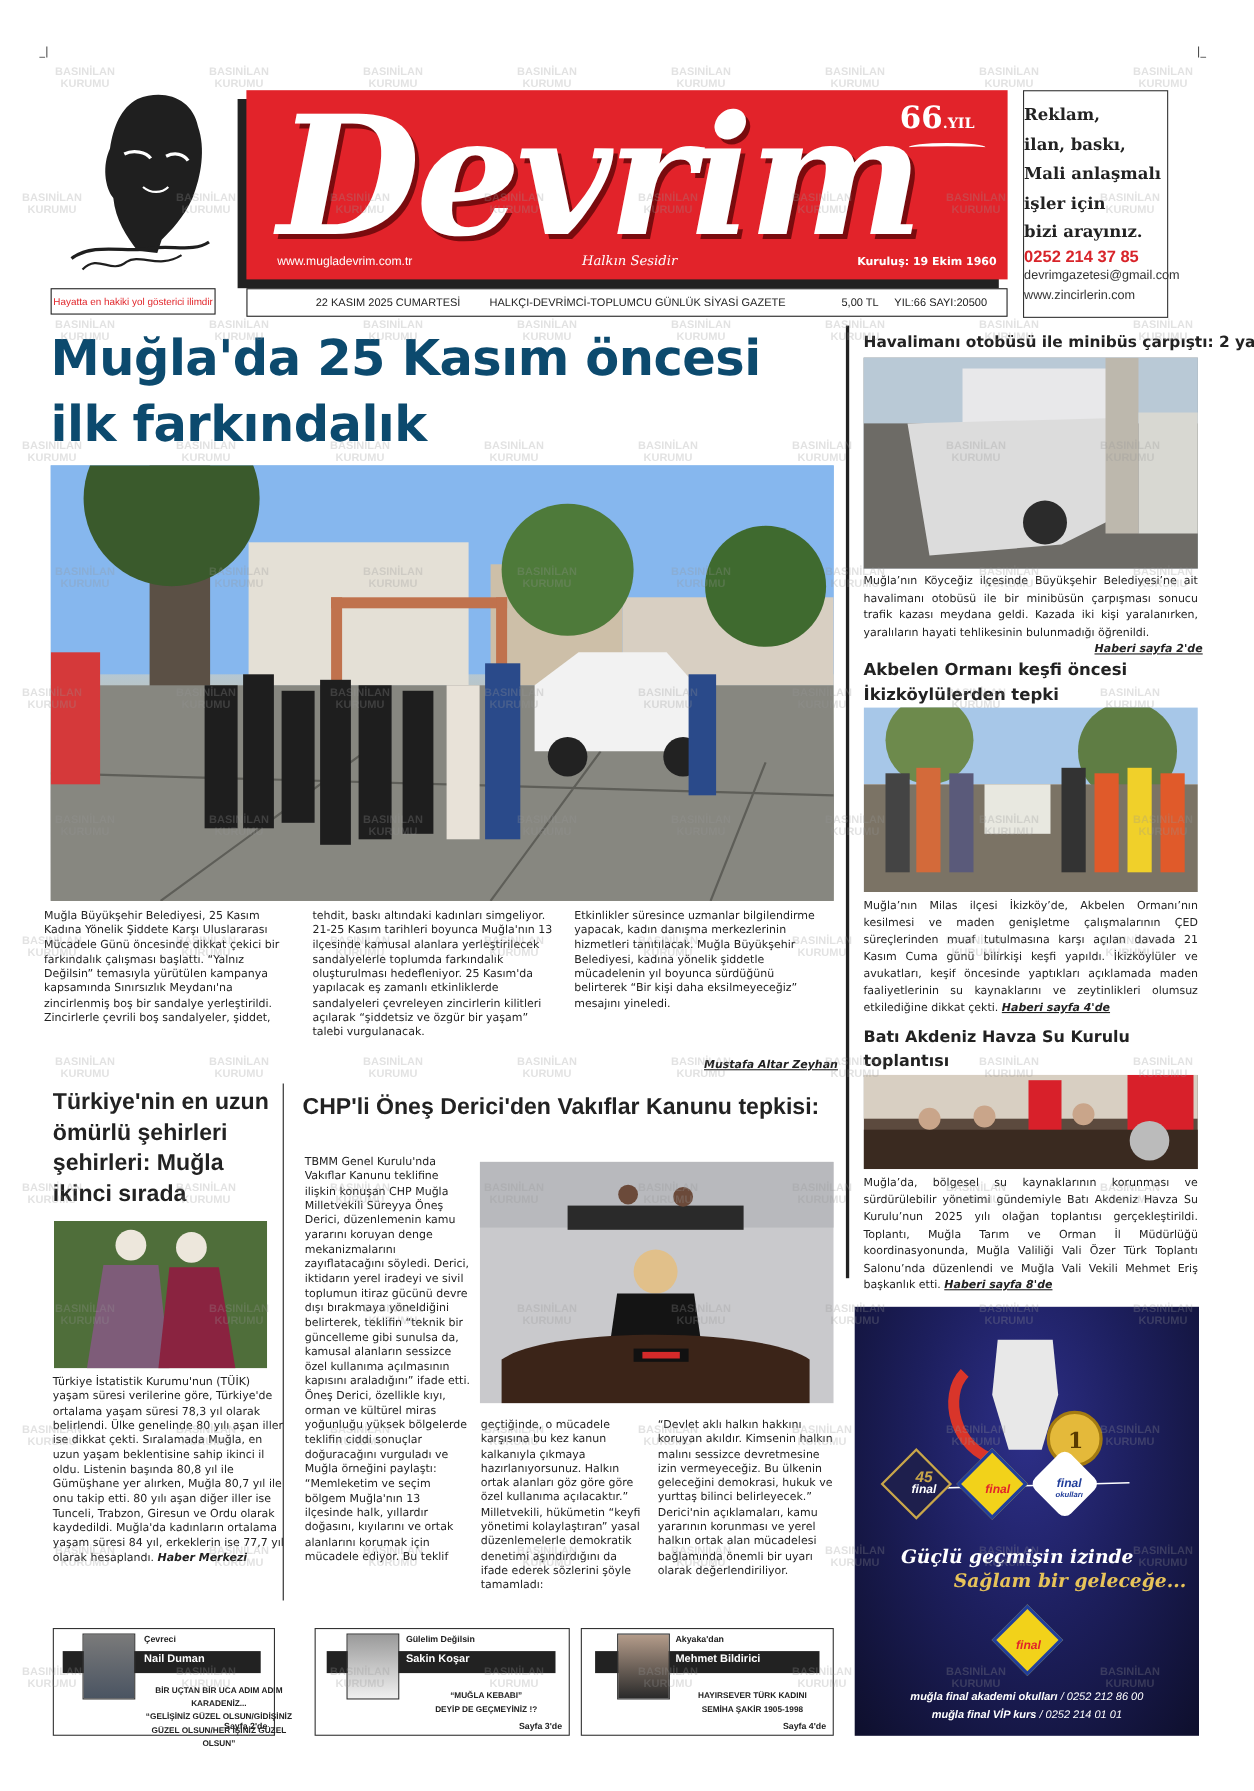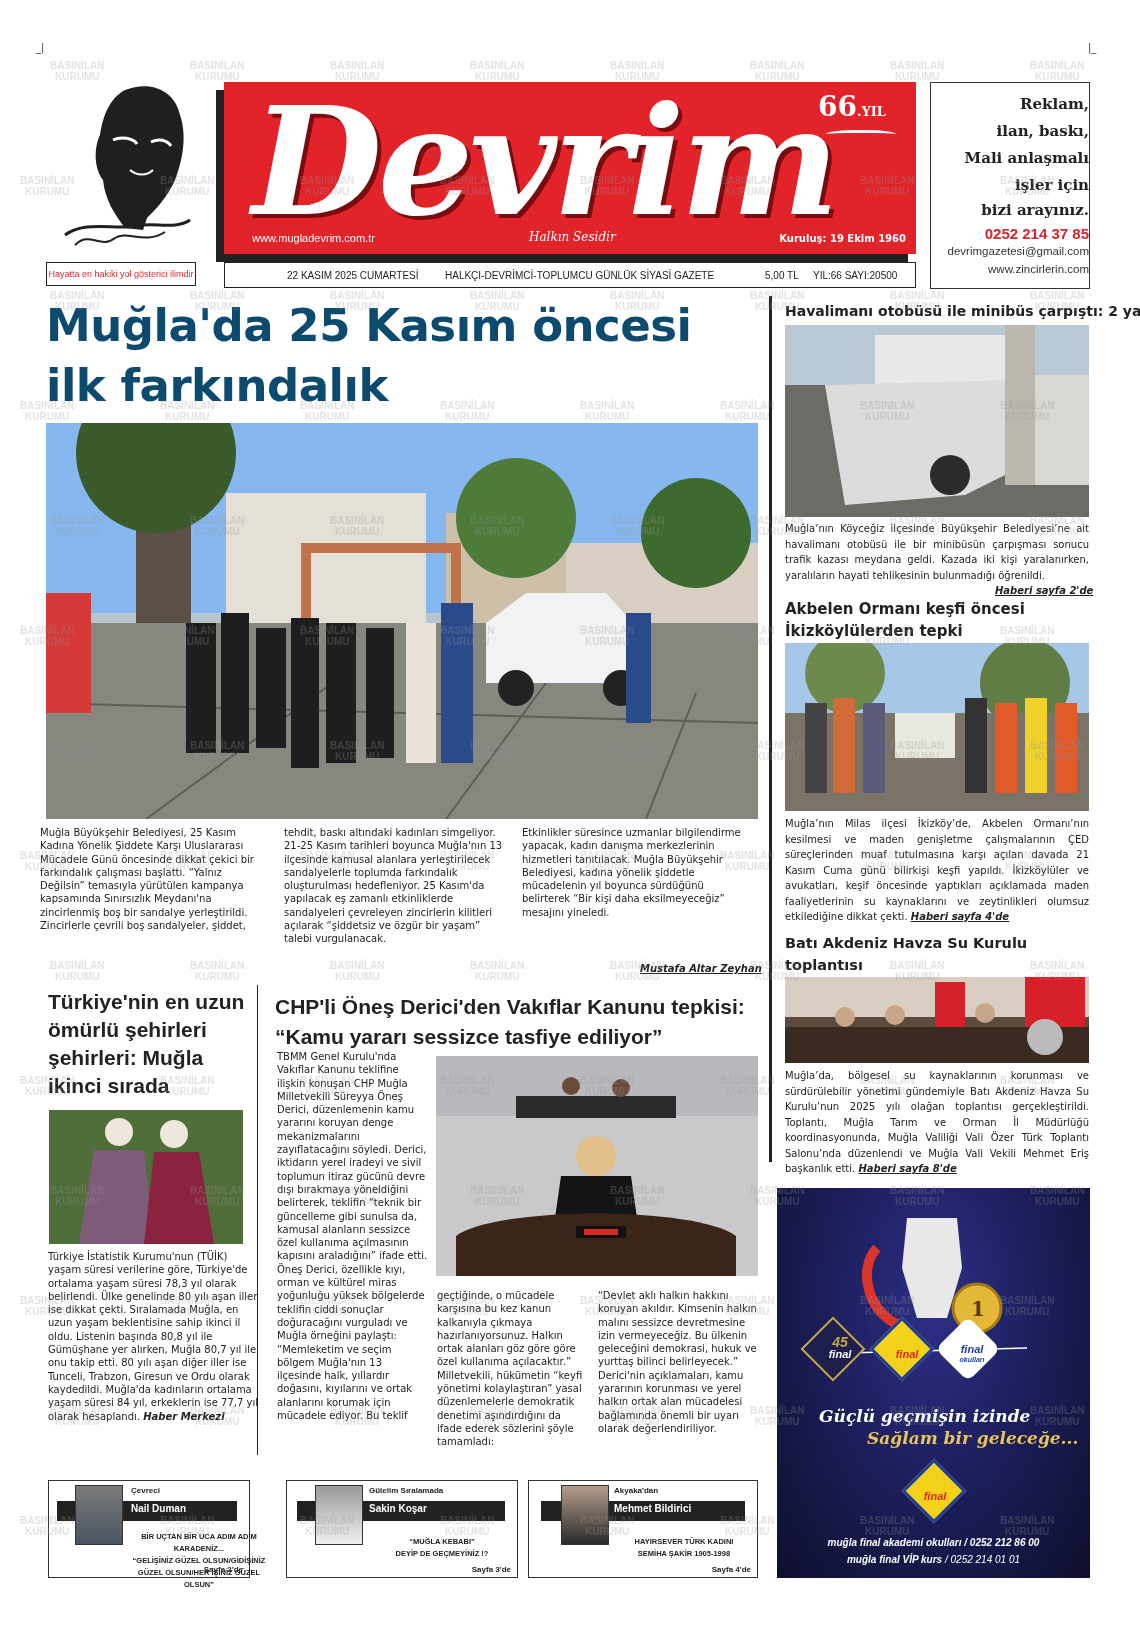--- a/index.html
+++ b/index.html
@@ -17,21 +17,21 @@
   .masthead .logo { position: absolute; left: 28px; top: -6px; font-family: "DejaVu Serif", serif; font-weight: bold; font-size: 150px; line-height: 170px; color: #fff; letter-spacing: -4px; text-shadow: 4px 4px 0 #7a0b0e; font-style: italic; }
   .masthead .yil { position: absolute; right: 30px; top: 8px; color: #fff; font-family: "DejaVu Serif", serif; font-weight: bold; font-size: 28px; }
   .masthead .yil small { font-size: 13px; }
   .masthead .yil-swoosh { position: absolute; right: 20px; top: 48px; width: 70px; height: 8px; border-top: 3px solid #fff; border-radius: 50% 50% 0 0; }
   .masthead .url { position: absolute; left: 28px; bottom: 10px; color: #fff; font-family: "Liberation Sans", sans-serif; font-size: 11px; }
   .masthead .tagline { position: absolute; left: 305px; bottom: 10px; color: #fff; font-family: "DejaVu Serif", serif; font-style: italic; font-size: 12px; }
   .masthead .founded { position: absolute; right: 10px; bottom: 10px; color: #fff; font-family: "DejaVu Sans", sans-serif; font-weight: bold; font-size: 10px; }
   .infobar { left: 224px; top: 262px; width: 692px; height: 26px; border: 1px solid #222; display: flex; align-items: center; font-family: "Liberation Sans", sans-serif; font-size: 10px; color: #222; }
   .infobar span { position: absolute; white-space: nowrap; }
 
-  .adbox { left: 930px; top: 82px; width: 160px; height: 207px; border: 1px solid #333; text-align: right; padding-top: 8px; }
+  .adbox { left: 930px; top: 82px; width: 132px; height: 207px; border: 1px solid #333; text-align: left; padding-top: 8px; }
   .adbox .ad-line { font-family: "DejaVu Serif", serif; font-weight: bold; font-size: 15px; line-height: 27px; color: #222; }
   .adbox .phone { font-family: "Liberation Sans", sans-serif; font-weight: bold; color: #d8242a; font-size: 15px; margin-top: 4px; }
   .adbox .small { font-family: "Liberation Sans", sans-serif; font-size: 11.5px; color: #333; line-height: 18px; }
 
   
   .headline { left: 46px; top: 296px; width: 730px; font-family: "DejaVu Sans", sans-serif; font-weight: bold; font-size: 45px; line-height: 60px; color: #0c4a6e; letter-spacing: -0.5px; }
   .main-photo { left: 46px; top: 423px; width: 712px; height: 396px; overflow: hidden; background: linear-gradient(180deg,#7fb2ea 0%,#a9cbef 40%,#bfc3b9 55%,#6d6d66 75%,#8b8b84 100%); }
   .body-text { font-family: "DejaVu Sans", sans-serif; font-size: 10px; line-height: 13.3px; color: #222; }
   .col { position: absolute; }
   .byline { font-style: italic; font-weight: bold; text-decoration: underline; font-size: 10px; color: #222; }
@@ -225,21 +225,20 @@
     <circle cx="70" cy="22" r="14" fill="#ede7dc"></circle>
     <circle cx="125" cy="24" r="14" fill="#ede7dc"></circle>
     <path d="M45 40 L95 40 L105 134 L30 134 Z" fill="#7e5c79"></path>
     <path d="M105 42 L150 42 L165 134 L95 134 Z" fill="#8a2340"></path>
   </svg>
 </div>
 <div class="col body-text" style="left:48px;top:1250px;width:210px;line-height:13.3px;"><span>Türkiye İstatistik Kurumu'nun (TÜİK) yaşam süresi verilerine göre, Türkiye'de ortalama yaşam süresi 78,3 yıl olarak belirlendi. Ülke genelinde 80 yılı aşan iller ise dikkat çekti. Sıralamada Muğla, en uzun yaşam beklentisine sahip ikinci il oldu. Listenin başında 80,8 yıl ile Gümüşhane yer alırken, Muğla 80,7 yıl ile onu takip etti. 80 yılı aşan diğer iller ise Tunceli, Trabzon, Giresun ve Ordu olarak kaydedildi. Muğla'da kadınların ortalama yaşam süresi 84 yıl, erkeklerin ise 77,7 yıl olarak hesaplandı.</span> <b><i>Haber Merkezi</i></b></div>
 
 <div class="col h2" style="left:275px;top:992px;width:500px;font-size:21px;line-height:30px;white-space:nowrap;">
   <div>CHP'li Öneş Derici'den Vakıflar Kanunu tepkisi:</div>
-  <div>“Kamu yararı sessizce tasfiye ediliyor”</div>
 </div>
 <div class="col body-text" style="left:277px;top:1050px;width:152px;">TBMM Genel Kurulu'nda Vakıflar Kanunu teklifine ilişkin konuşan CHP Muğla Milletvekili Süreyya Öneş Derici, düzenlemenin kamu yararını koruyan denge mekanizmalarını zayıflatacağını söyledi. Derici, iktidarın yerel iradeyi ve sivil toplumun itiraz gücünü devre dışı bırakmaya yöneldiğini belirterek, teklifin “teknik bir güncelleme gibi sunulsa da, kamusal alanların sessizce özel kullanıma açılmasının kapısını araladığını” ifade etti. Öneş Derici, özellikle kıyı, orman ve kültürel miras yoğunluğu yüksek bölgelerde teklifin ciddi sonuçlar doğuracağını vurguladı ve Muğla örneğini paylaştı: “Memleketim ve seçim bölgem Muğla'nın 13 ilçesinde halk, yıllardır doğasını, kıyılarını ve ortak alanlarını korumak için mücadele ediyor. Bu teklif</div>
 <div class="side-photo" style="left:436px;top:1056px;width:322px;height:220px;">
   <svg width="322" height="220" viewBox="0 0 322 220">
     <rect width="322" height="220" fill="#c9c9cc"></rect>
     <rect x="0" y="0" width="322" height="60" fill="#b8b9bd"></rect>
     <rect x="80" y="40" width="160" height="22" fill="#2a2a2a"></rect>
     <circle cx="135" cy="30" r="9" fill="#6b4a3a"></circle>
     <circle cx="185" cy="32" r="9" fill="#6b4a3a"></circle>
     <circle cx="160" cy="100" r="20" fill="#e1c08a"></circle>
@@ -260,21 +259,21 @@
   <div class="title" style="left:80px;top:50px;width:140px;">
     <div>BİR UÇTAN BİR UCA ADIM ADIM KARADENİZ...</div>
     <div>“GELİŞİNİZ GÜZEL OLSUN/GİDİŞİNİZ</div>
     <div>GÜZEL OLSUN/HER İŞİNİZ GÜZEL OLSUN”</div>
   </div>
   <div class="page">Sayfa 2'de</div>
 </div>
 <div class="colbox" style="left:286px;width:232px;">
   <div class="bar" style="left:10px;"></div>
   <div class="photo" style="left:28px;background:linear-gradient(#9a9a9a,#f0f0f0);"></div>
-  <div class="cat" style="left:82px;">Gülelim Sıralamada</div>
+  <div class="cat" style="left:82px;">Gülelim Değilsin</div>
   <div class="name" style="left:82px;">Sakin Koşar</div>
   <div class="title" style="left:90px;top:55px;width:130px;">
     <div>“MUĞLA KEBABI”</div>
     <div>DEYİP DE GEÇMEYİNİZ !?</div>
   </div>
   <div class="page">Sayfa 3'de</div>
 </div>
 <div class="colbox" style="left:528px;width:230px;">
   <div class="bar" style="left:12px;"></div>
   <div class="photo" style="left:32px;background:linear-gradient(#b49c8a,#2a2a2a);"></div>
@@ -300,21 +299,21 @@
   <div class="diamond-label" style="left:38px;top:160px;width:50px;color:#fff;">final</div>
   <div class="diamond" style="left:102px;top:138px;background:#f2d21a;border:3px solid #213e9a;"></div>
   <div class="diamond-label" style="left:100px;top:160px;width:60px;">final</div>
   <div class="diamond" style="left:168px;top:138px;background:#fff;border-radius:8px;"></div>
   <div class="diamond-label" style="left:165px;top:155px;width:60px;color:#213e9a;">final</div>
   <div class="diamond-label" style="left:165px;top:168px;width:60px;color:#213e9a;font-size:7px;">okulları</div>
   <div class="slogan1">Güçlü geçmişin izinde</div>
   <div class="slogan2">Sağlam bir geleceğe...</div>
   <div class="diamond" style="left:134px;top:280px;background:#f2d21a;border:3px solid #213e9a;"></div>
   <div class="diamond-label" style="left:128px;top:302px;width:60px;">final</div>
-  <div class="contact" style="top:349px;"><span>muğla final akademi okulları</span> <span style="font-weight:bold;">/ 0252 212 86 00</span></div>
+  <div class="contact" style="top:349px;"><span>muğla final akademi okulları</span> <span style="font-weight:normal;">/ 0252 212 86 00</span></div>
   <div class="contact" style="top:366px;"><span>muğla final VİP kurs</span> <span style="font-weight:normal;">/ 0252 214 01 01</span></div>
 </div>
 
 <div id="wm-layer">
     <div class="wm" style="left: 50px; top: 60px;">
       <div>BASINİLAN</div>
       <div>KURUMU</div>
     </div>
     <div class="wm" style="left: 190px; top: 60px;">
       <div>BASINİLAN</div>

